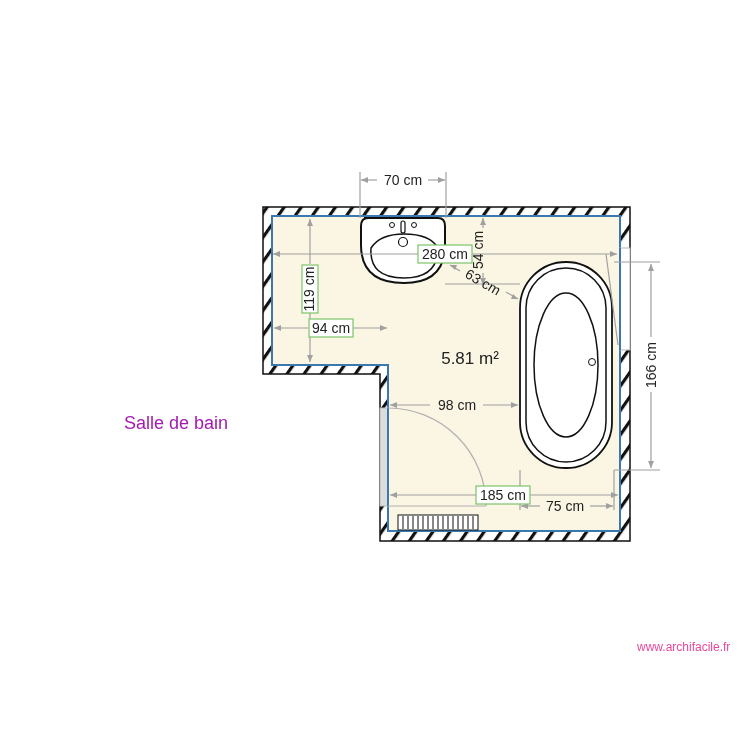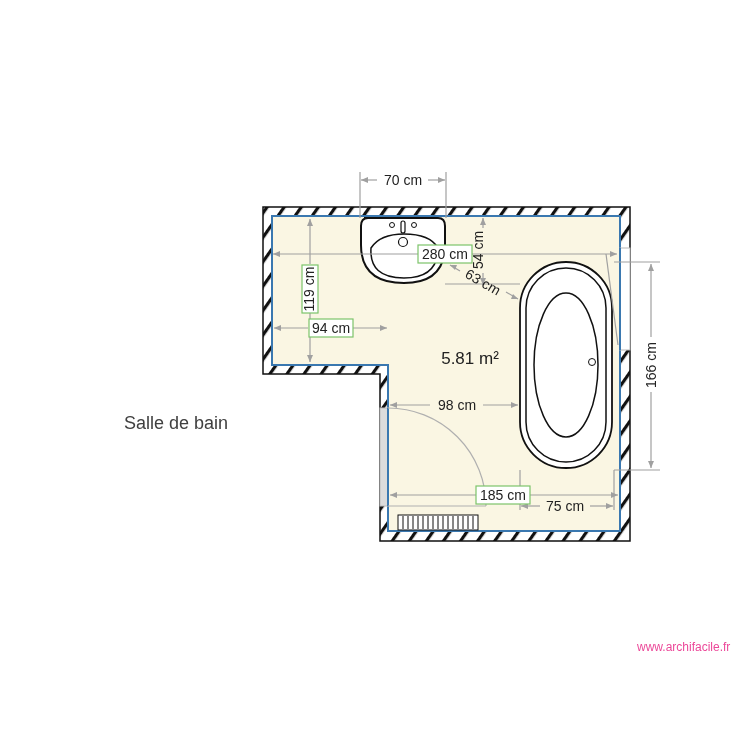--- a/index.html
+++ b/index.html
@@ -1,18 +1,18 @@
 <!DOCTYPE html>
 <html><head>
 <meta charset="utf-8">
 <style>
   html, body { margin:0; padding:0; background:#ffffff; }
   body { width:750px; height:750px; position:relative; overflow:hidden; font-family:"Liberation Sans", sans-serif; }
   svg { position:absolute; left:0; top:0; }
-  .label { position:absolute; color:#404040; font-family:"Liberation Sans", sans-serif; }
+  .label { position:absolute; color:#a21caf; font-family:"Liberation Sans", sans-serif; }
   .room-name { left:124px; top:414px; font-size:18px; line-height:19px; }
   .watermark { left:637px; top:640px; font-size:12px; color:#ec4899; }
   .dim { font-family:"Liberation Sans", sans-serif; font-size:14px; fill:#222; }
   .area { font-family:"Liberation Sans", sans-serif; font-size:17px; fill:#222; }
 </style>
 </head>
 <body>
 
 <svg width="750" height="750" viewBox="0 0 750 750">
   <defs>

